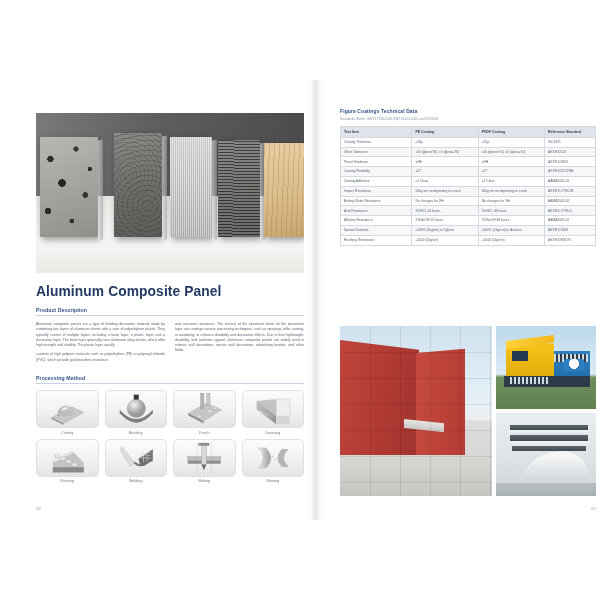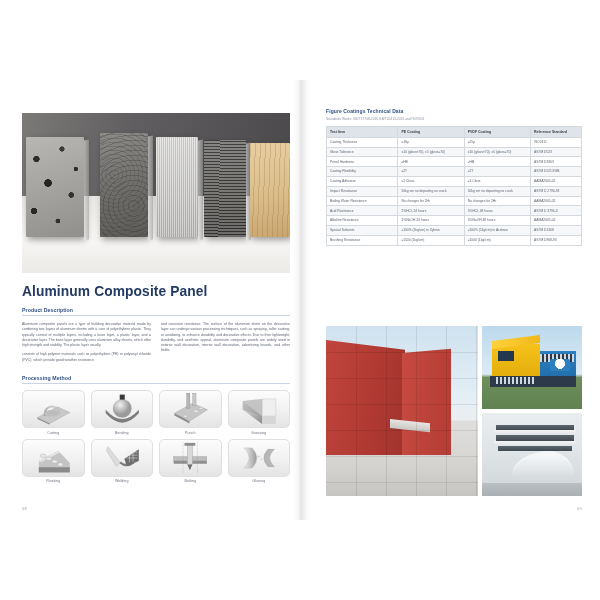--- a/index.html
+++ b/index.html
@@ -6,21 +6,21 @@
   html, body {
     width: 600px; height: 600px;
     background: #ffffff;
     font-family: "Liberation Sans", sans-serif;
     overflow: hidden;
   }
 
   
   #spread {
     position: absolute;
-    left: 2px; top: 80px;
+    left: 16px; top: 80px;
     width: 480px; height: 440px;
     background: #ffffff;
     display: flex;
   }
   .page { position: relative; height: 440px; background: #fff; }
   .page-left  { width: 300px; padding: 28px 12px 0 20px; }
   .page-right { width: 300px; padding: 28px 20px 0 24px; }
 
   
   #spine {

